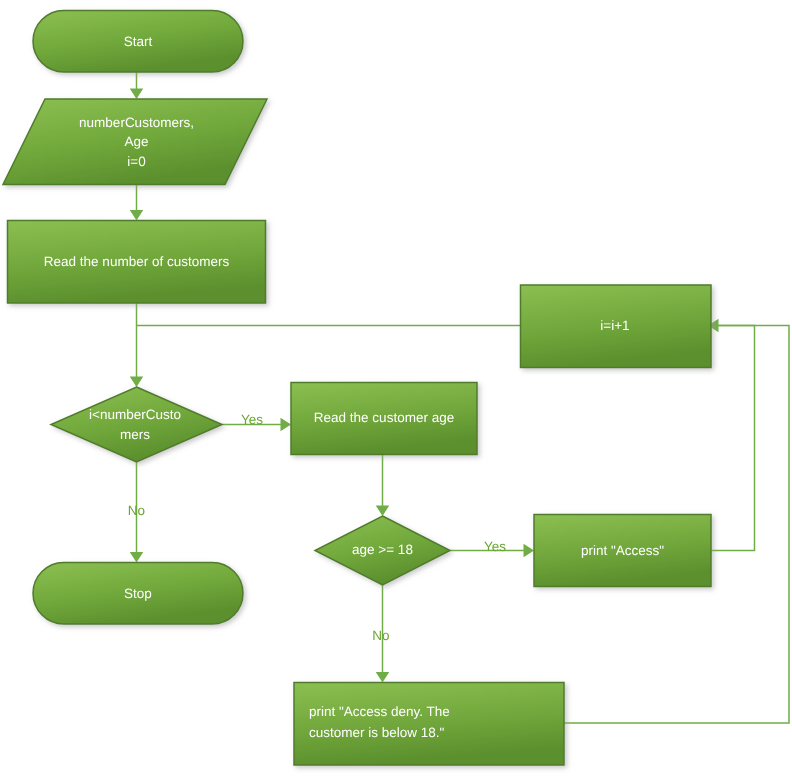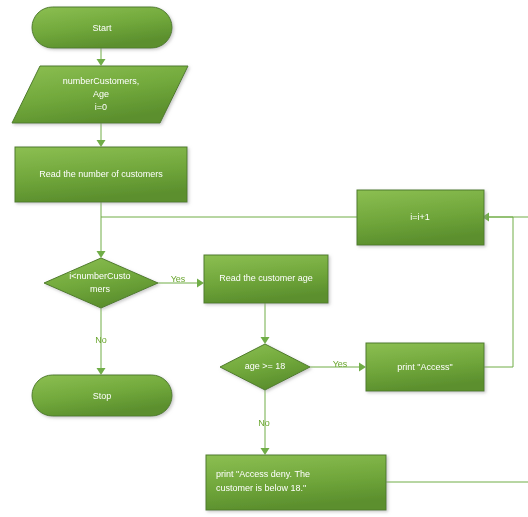--- a/index.html
+++ b/index.html
@@ -11,21 +11,20 @@
     width: 528px;
     height: 517px;
     font-family: "Liberation Sans", sans-serif;
     overflow: hidden;
   }
   #flowchart-root {
     position: relative;
     width: 424px;
     height: 517px;
     background: #ffffff;
-    padding-left: 10px;
   }
   svg#flow-svg {
     display: block;
     width: 528px;
     height: 517px;
   }
   .node-label {
     fill: #ffffff;
     font-family: "Liberation Sans", sans-serif;
     font-size: 9px;

